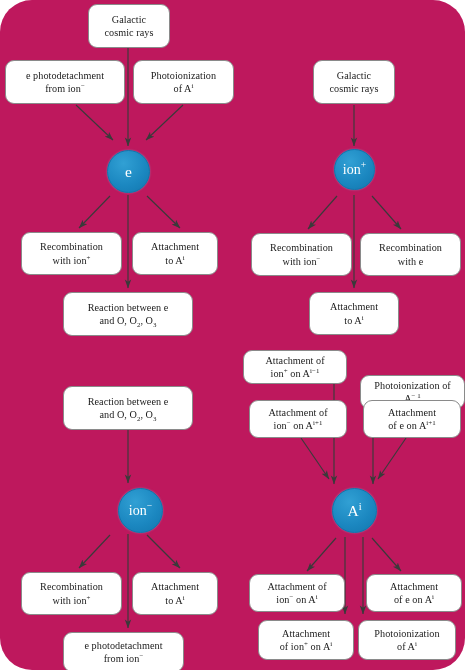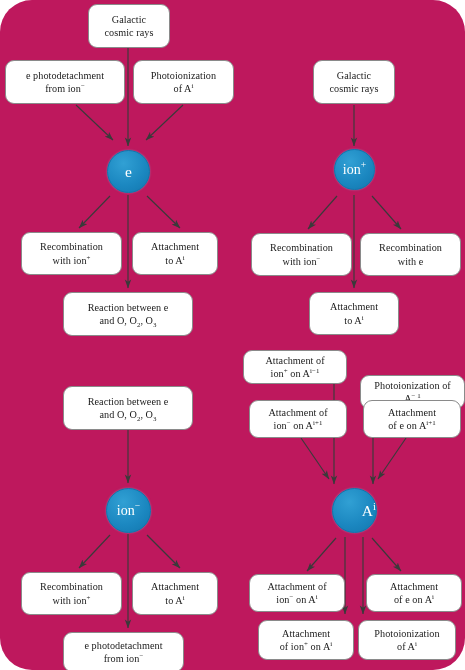--- a/index.html
+++ b/index.html
@@ -159,21 +159,21 @@
   </div>
 
   <div class="node-box" style="left:309px; top:292px; width:90px;  height:43px;">
     <span class="txt">Attachment<br>to A<sup>i</sup></span>
   </div>
 
   <div class="node-box" style="left:63px;  top:386px; width:130px; height:44px;">
     <span class="txt">Reaction between  e<br>and O, O<sub>2</sub>, O<sub>3</sub></span>
   </div>
 
-  <div class="circle-node small-label" style="left:106px; top:488px; width:45px; height:45px;font-family:Liberation Serif, serif;">
+  <div class="circle-node small-label" style="left:118px; top:488px; width:45px; height:45px;font-family:Liberation Serif, serif;">
     <span>ion<sup>−</sup></span>
   </div>
 
   <div class="node-box" style="left:21px;  top:572px; width:101px; height:43px;">
     <span class="txt">Recombination<br>with ion<sup>+</sup></span>
   </div>
 
   <div class="node-box" style="left:132px; top:572px; width:86px;  height:43px;">
     <span class="txt">Attachment<br>to A<sup>i</sup></span>
   </div>
@@ -191,21 +191,21 @@
   </div>
 
   <div class="node-box" style="left:249px; top:400px; width:98px;  height:38px;">
     <span class="txt">Attachment of<br>ion<sup>−</sup> on A<sup>i+1</sup></span>
   </div>
 
   <div class="node-box" style="left:363px; top:400px; width:98px;  height:38px;">
     <span class="txt">Attachment<br>of e on A<sup>i+1</sup></span>
   </div>
 
-  <div class="circle-node" style="left:332px; top:488px; width:45px; height:45px;justify-content:flex-end;">
+  <div class="circle-node" style="left:332px; top:488px; width:45px; height:45px;">
     <span>A<sup>i</sup></span>
   </div>
 
   <div class="node-box" style="left:249px; top:574px; width:96px;  height:38px;">
     <span class="txt">Attachment of<br>ion<sup>−</sup> on A<sup>i</sup></span>
   </div>
 
   <div class="node-box" style="left:366px; top:574px; width:96px;  height:38px;">
     <span class="txt">Attachment<br>of e on A<sup>i</sup></span>
   </div>

